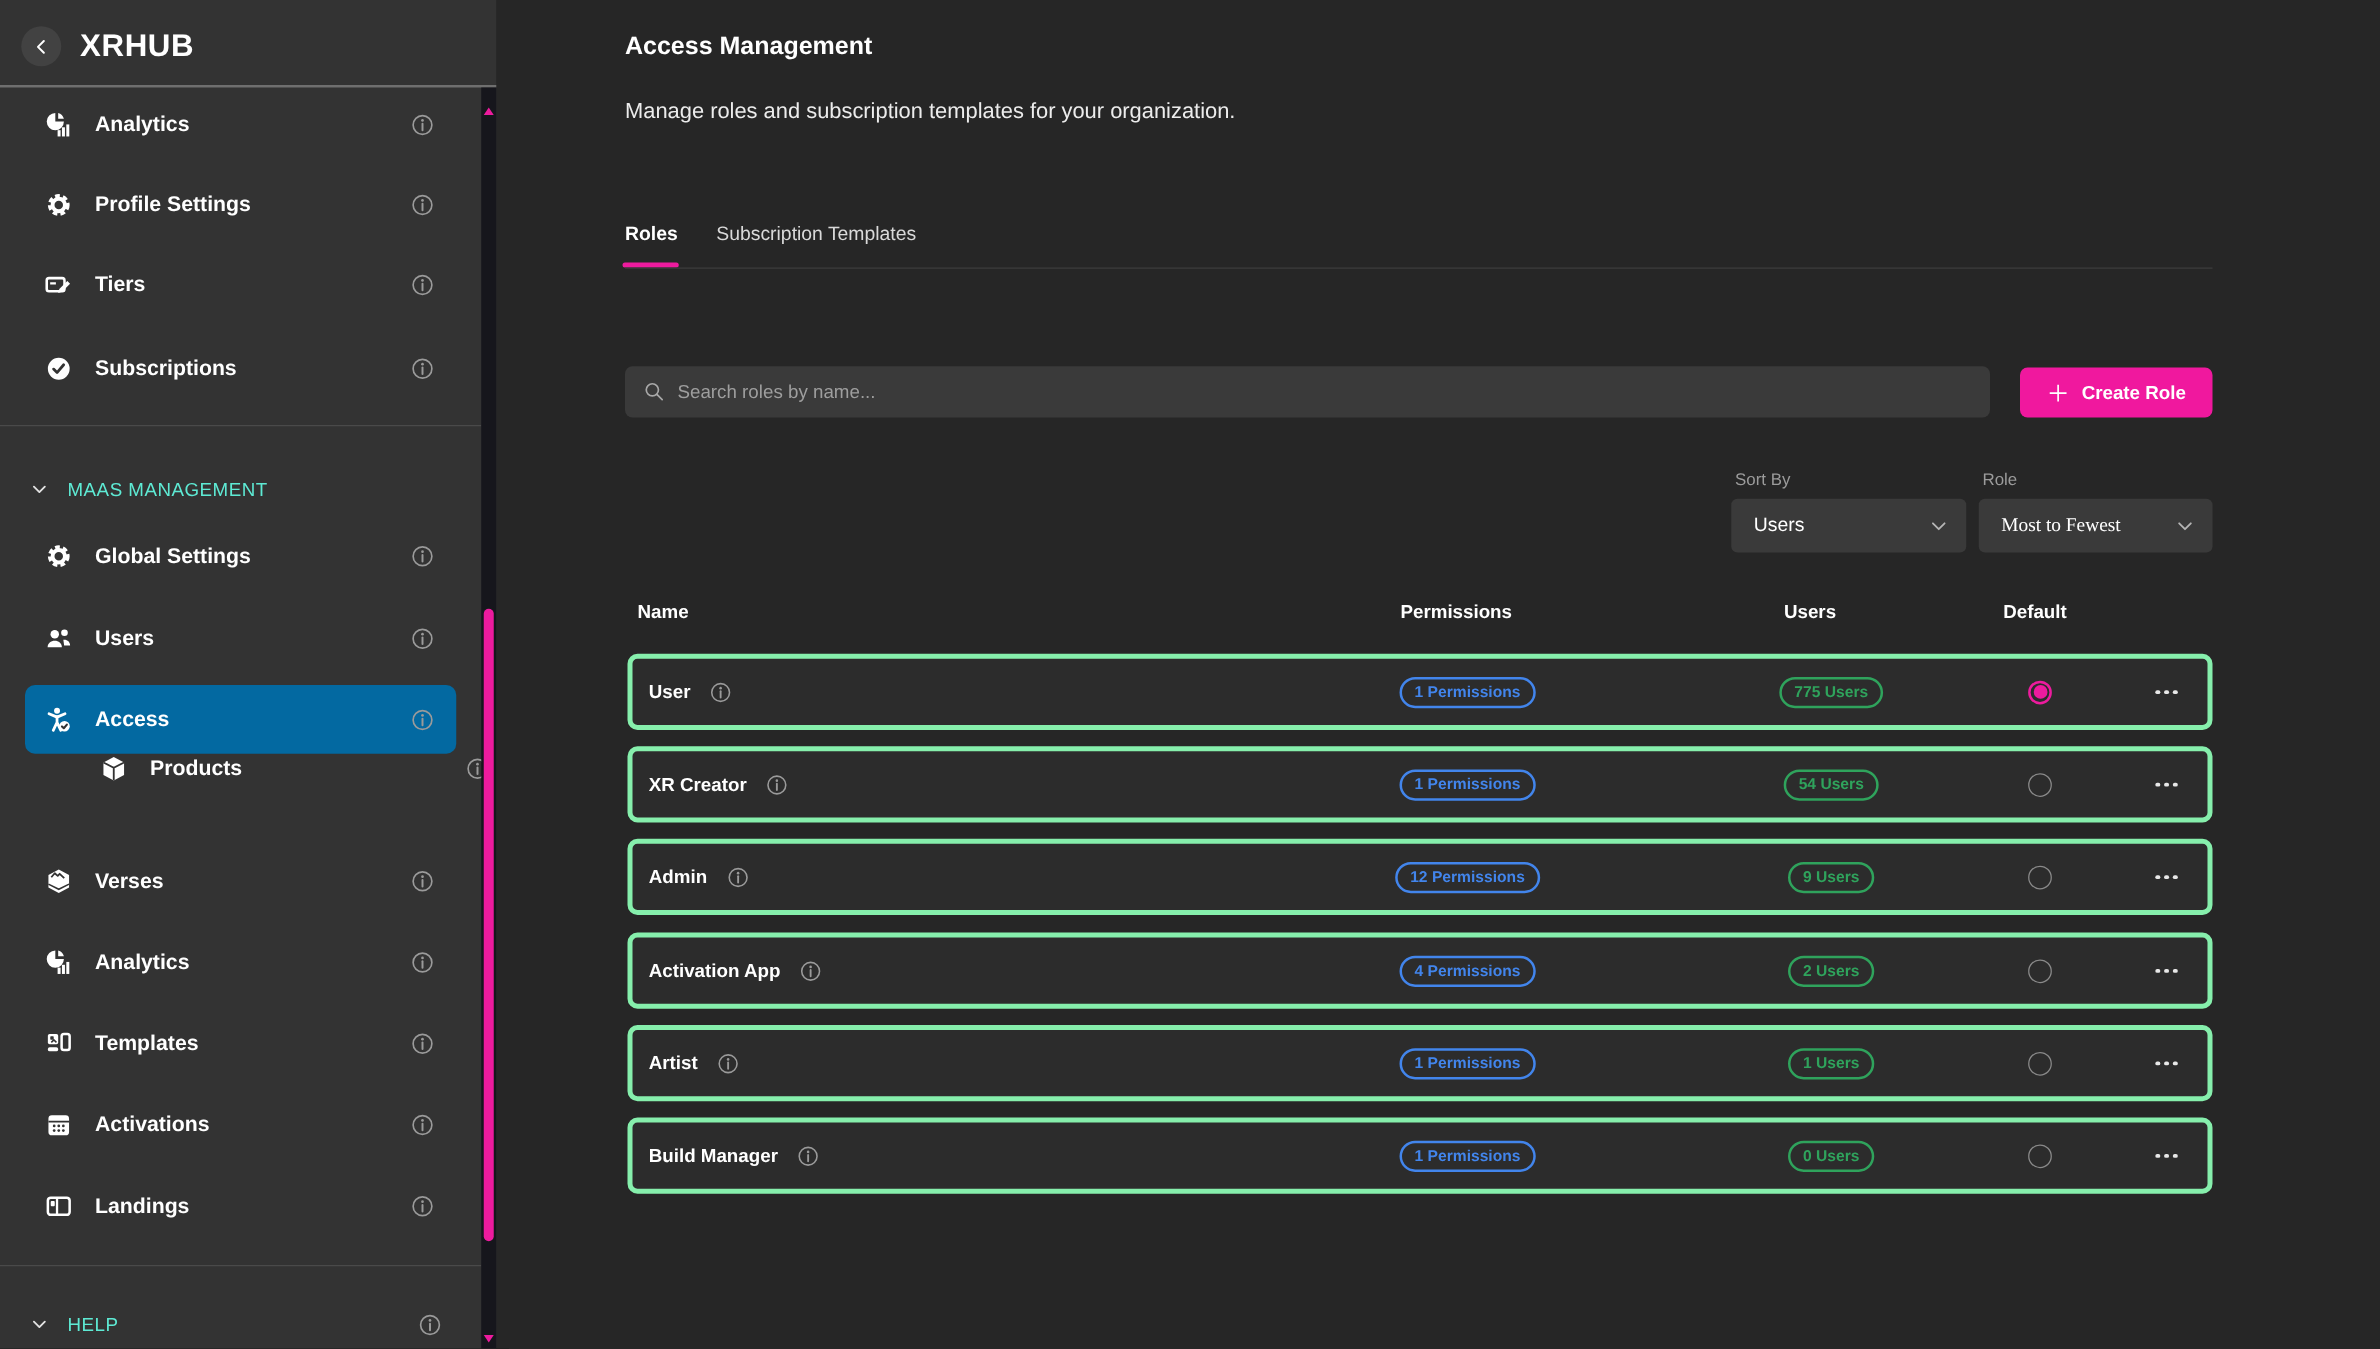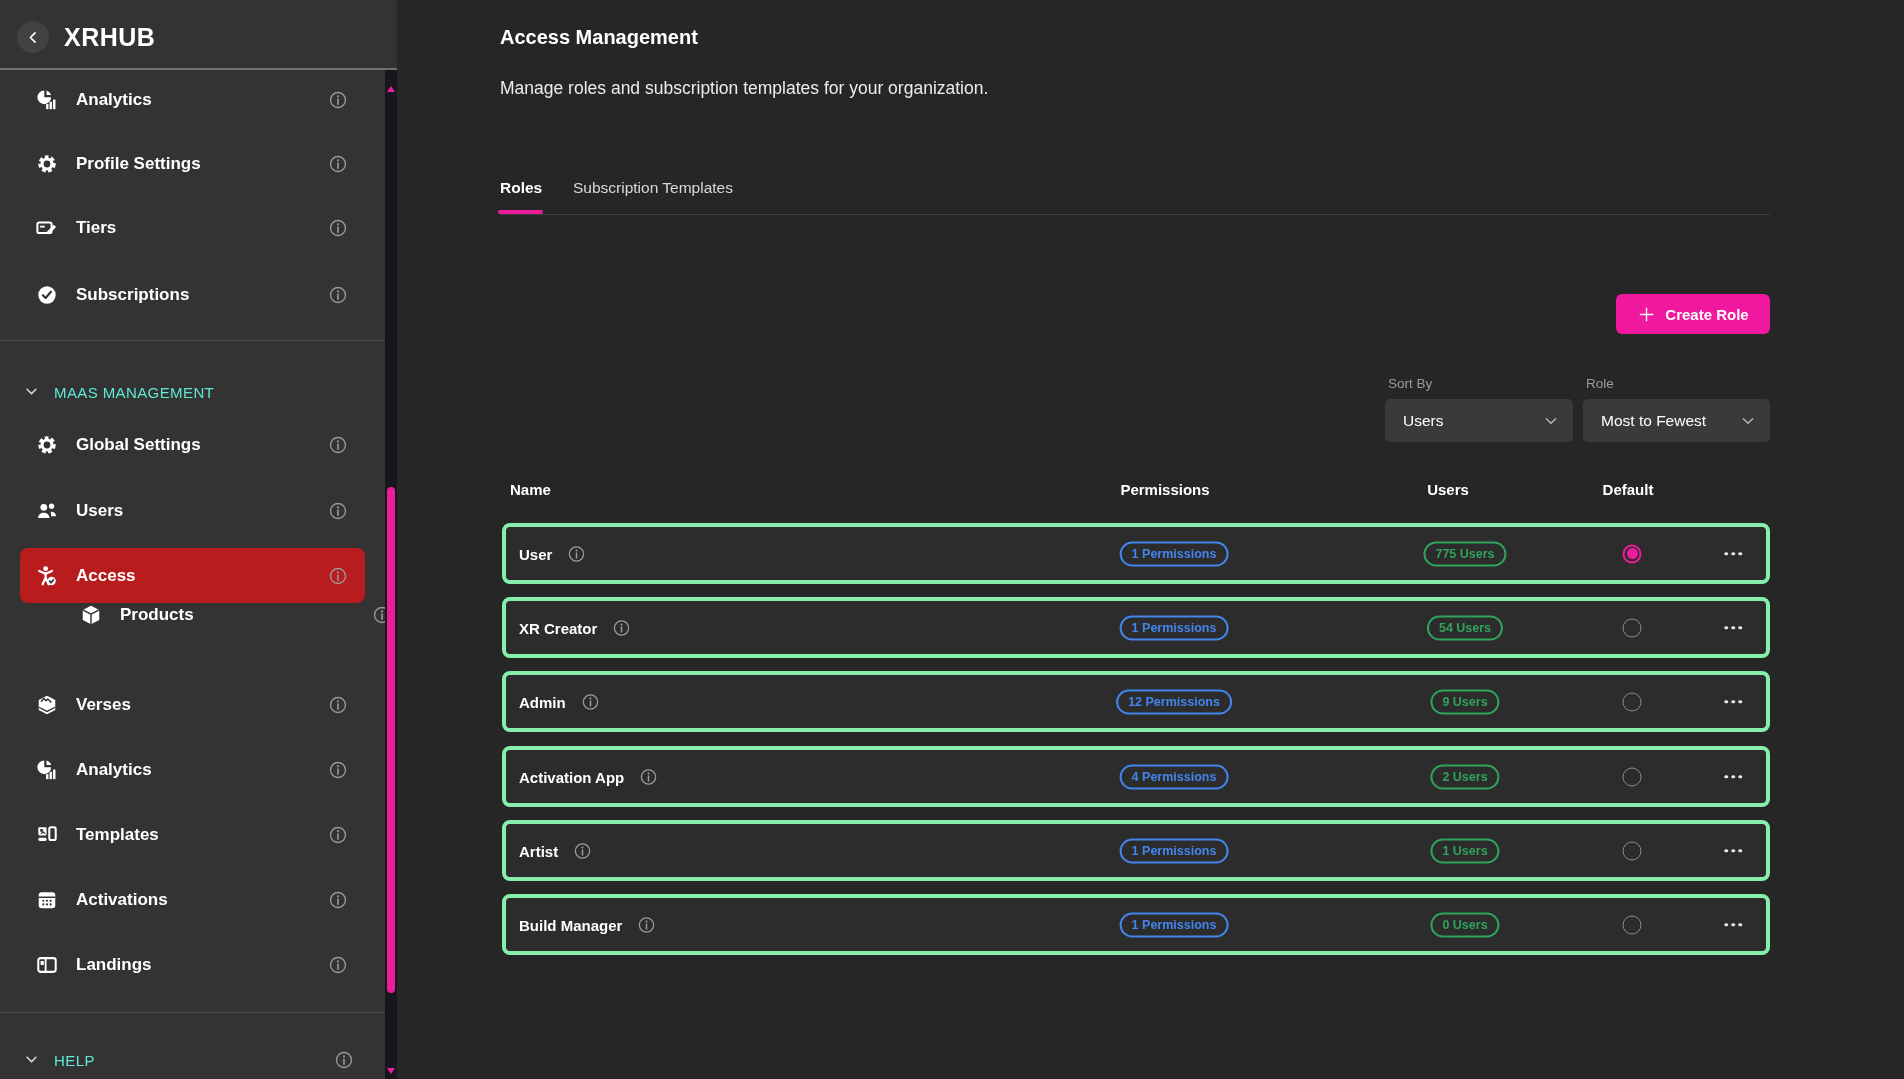--- a/index.html
+++ b/index.html
@@ -13,21 +13,21 @@
   #side-header { position:absolute; left:0; top:0; width:397px; height:70px; border-bottom:2px solid #6f6f6f; }
   #back-btn { position:absolute; left:17px; top:21px; width:32px; height:32px; border-radius:50%;
     background:#424242; display:flex; align-items:center; justify-content:center; cursor:pointer; }
   #back-btn svg { width:15px; height:15px; color:#fff; }
   #brand { position:absolute; left:64px; top:23px; font-size:25px; font-weight:bold; letter-spacing:.5px; }
   .side-item { position:absolute; left:0; width:385px; height:56px; cursor:pointer; }
   .side-item .s-icon { position:absolute; left:36px; top:17px; width:22px; height:22px; }
   .side-item .s-label { position:absolute; left:76px; top:50%; transform:translateY(-50%);
     font-size:17px; font-weight:bold; color:#fff; white-space:nowrap; }
   .side-item .info { position:absolute; left:328px; top:18px; width:20px; height:20px; color:#9a9a9a; cursor:pointer; }
-  .side-item.active { left:20px; width:345px; height:55px; background:#b91c1c; border-radius:8px; }
+  .side-item.active { left:20px; width:345px; height:55px; background:#0369a1; border-radius:8px; }
   .side-item.active .s-icon { left:16px; }
   .side-item.active .s-label { left:56px; }
   .side-item.active .info { left:308px; }
   .side-section { position:absolute; left:0; width:385px; height:44px; cursor:pointer; }
   .side-section .chev { position:absolute; left:24px; top:14px; width:15px; height:15px; color:#e0e0e0; }
   .side-section .sec-label { position:absolute; left:54px; top:50%; transform:translateY(-50%);
     font-size:15px; color:#5eead4; letter-spacing:.4px; white-space:nowrap; }
   .side-section .info { position:absolute; left:334px; top:12px; width:20px; height:20px; color:#9a9a9a; }
   .side-divider { position:absolute; left:0; width:385px; height:1px; background:#4a4a4a; }
   svg.icon { display:block; width:100%; height:100%; }
@@ -51,21 +51,21 @@
   #search-input { position:absolute; left:42px; top:0; width:1040px; height:41px; background:transparent; border:none; outline:none;
     color:#ddd; font-size:15px; font-family:"Liberation Sans", sans-serif; }
   #search-input::placeholder { color:#9e9e9e; }
   #create-btn { position:absolute; left:1616px; top:294px; width:154px; height:40px; background:#f0189e; border:none; border-radius:6px;
     color:#fff; display:flex; align-items:center; justify-content:center; gap:9px; cursor:pointer; }
   #create-btn .plus { width:19px; height:19px; }
   #create-btn .cr-label { font-size:15px; font-weight:bold; font-family:"Liberation Sans", sans-serif; }
   .filter-label { position:absolute; top:376px; font-size:13.5px; color:#9b9b9b; }
   #sortby-label { left:1388px; } #order-label { left:1586px; }
   .dropdown { position:absolute; top:399px; height:43px; background:#3a3a3a; border-radius:5px; cursor:pointer; }
-  #sortby-dd { left:1385px; width:188px; } #order-dd { left:1583px; width:187px; }
+  #sortby-dd { left:1385px; width:188px; } #order-dd { left:1583px; width:187px;font-family:Liberation Serif, serif; }
   .dropdown .dd-value { position:absolute; left:18px; top:50%; transform:translateY(-50%); font-size:15.5px; color:#fff; white-space:nowrap; }
   .dropdown .dd-chev { position:absolute; right:14px; top:14px; width:16px; height:16px; color:#b5b5b5; }
   
   .th { position:absolute; top:481px; font-size:15px; font-weight:bold; white-space:nowrap; }
   #th-name { left:510px; }
   #th-perms { left:1165px; transform:translateX(-50%); }
   #th-users { left:1448px; transform:translateX(-50%); }
   #th-default { left:1628px; transform:translateX(-50%); }
   .role-row { position:absolute; left:502px; width:1268px; height:61px; background:#2c2c2c;
     border:4px solid #86efac; border-radius:8px; }
@@ -363,20 +363,27 @@
   </nav>
 
   <h1 id="page-title">Access Management</h1>
   <div id="page-subtitle">Manage roles and subscription templates for your organization.</div>
 
   <div id="tab-roles" class="tab">Roles</div>
   <div id="tab-subs" class="tab">Subscription Templates</div>
   <div id="tab-underline"></div>
   <div id="tabs-divider"></div>
 
+  <div id="search-wrap">
+    <svg class="mag icon" viewBox="0 0 24 24">
+      <circle cx="10.5" cy="10.5" r="6.5" fill="none" stroke="currentColor" stroke-width="1.8"></circle>
+      <path d="M15.6 15.6 L21 21" stroke="currentColor" stroke-width="1.8" stroke-linecap="round"></path>
+    </svg>
+    <input id="search-input" type="text" value="" placeholder="Search roles by name..." style="">
+  </div>
 
   <button id="create-btn">
     <svg class="plus icon" viewBox="0 0 24 24">
       <path d="M12 3.5v17 M3.5 12h17" stroke="#fff" stroke-width="1.7" fill="none"></path>
     </svg>
     <span class="cr-label">Create Role</span>
   </button>
 
   <div id="sortby-label" class="filter-label">Sort By</div>
   <div id="sortby-dd" class="dropdown">

